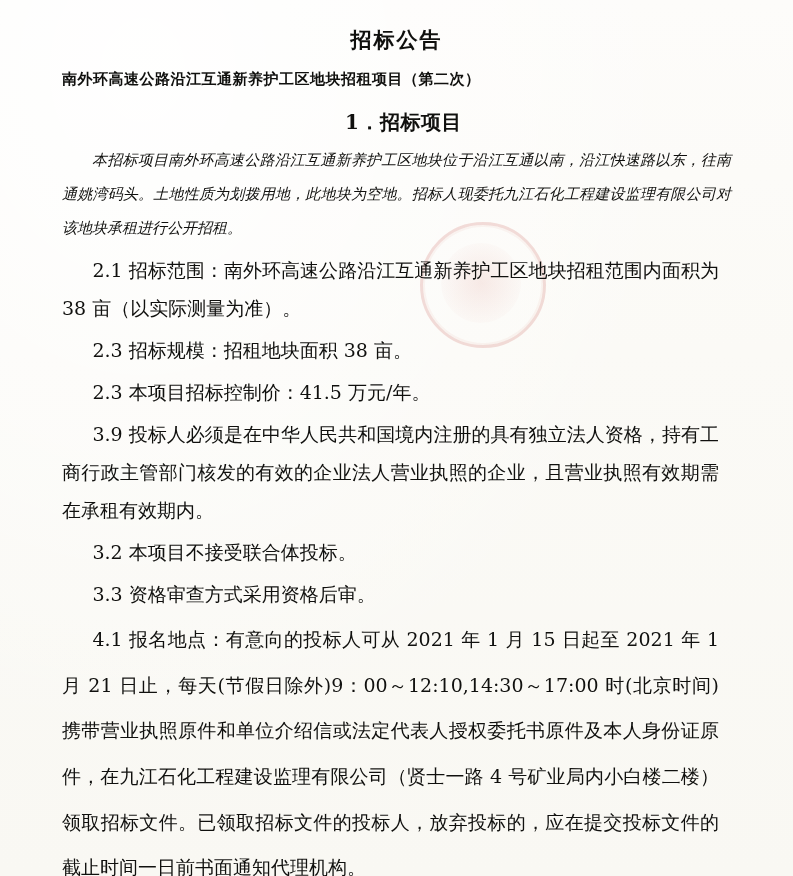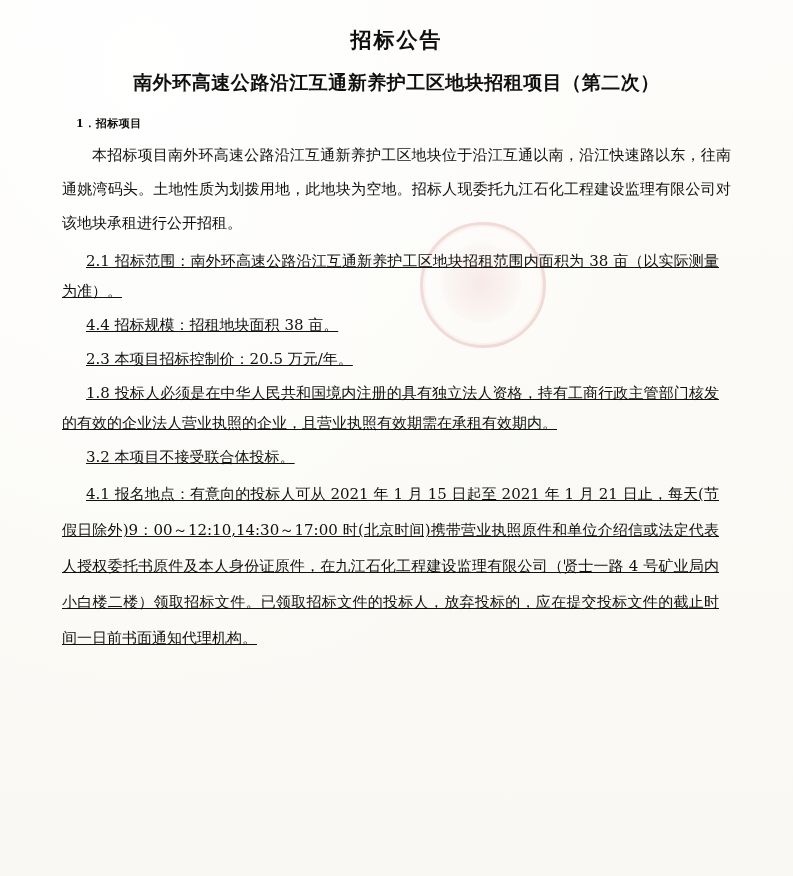--- a/index.html
+++ b/index.html
@@ -50,71 +50,72 @@
 
   .doc-title {
     text-align: center;
     font-size: 21px;
     font-weight: bold;
     letter-spacing: 2px;
     margin: 8px 0 16px 0;
     font-family: "DejaVu Serif", "Liberation Serif", serif;
   }
   .project-title {
-    text-align: center;
-    font-size: 19px;
+    text-align: left;
+    font-size: 15px;
     font-weight: bold;
     letter-spacing: 0.5px;
     margin: 0 0 18px 0;
     padding-bottom: 2px;
   }
   .h2 {
-    font-size: 11px;
+    font-size: 20px;
     font-weight: bold;
     margin: 14px 0 8px 0;
     padding-left: 14px;
     letter-spacing: 0.5px;
+    text-align: center;
   }
   .h2.tight { padding-left: 10px; }
   p.para {
     font-size: 15px;
     line-height: 1.95;
     margin: 0 0 6px 0;
     text-align: justify;
     text-justify: inter-ideograph;
     text-indent: 2em;
   }
-  p.para.loose { line-height: 2.25; }
+  p.para.loose { line-height: 2.25; font-style: italic; }
   p.item {
-    font-size: 15px;
+    font-size: 19px;
     line-height: 2.0;
     margin: 0 12px 4px 0;
     text-indent: 1.6em;
     text-align: justify;
-    text-decoration: underline;
   }
 </style>
 </head>
 <body>
 
 <div class="page">
   <div class="seal"></div>
 
   <div class="content">
 
     <h1 class="doc-title">招标公告</h1>
 
     <h2 class="project-title">南外环高速公路沿江互通新养护工区地块招租项目（第二次）</h2>
 
     <h3 class="h2">1．招标项目</h3>
     <p class="para loose">本招标项目南外环高速公路沿江互通新养护工区地块位于沿江互通以南，沿江快速路以东，往南通姚湾码头。土地性质为划拨用地，此地块为空地。招标人现委托九江石化工程建设监理有限公司对该地块承租进行公开招租。</p>
 
     <p class="item">2.1 招标范围：南外环高速公路沿江互通新养护工区地块招租范围内面积为 38 亩（以实际测量为准）。</p>
-    <p class="item">4.4 招标规模：招租地块面积 38 亩。</p>
-    <p class="item">2.3 本项目招标控制价：20.5 万元/年。</p>
+    <p class="item">2.3 招标规模：招租地块面积 38 亩。</p>
+    <p class="item">2.3 本项目招标控制价：41.5 万元/年。</p>
 
-    <p class="item">1.8 投标人必须是在中华人民共和国境内注册的具有独立法人资格，持有工商行政主管部门核发的有效的企业法人营业执照的企业，且营业执照有效期需在承租有效期内。</p>
+    <p class="item">3.9 投标人必须是在中华人民共和国境内注册的具有独立法人资格，持有工商行政主管部门核发的有效的企业法人营业执照的企业，且营业执照有效期需在承租有效期内。</p>
     <p class="item">3.2 本项目不接受联合体投标。</p>
+    <p class="item">3.3 资格审查方式采用资格后审。</p>
 
     <p class="item" style="line-height:2.4">4.1 报名地点：有意向的投标人可从 2021 年 1 月 15 日起至 2021 年 1 月 21 日止，每天(节假日除外)9：00～12:10,14:30～17:00 时(北京时间)携带营业执照原件和单位介绍信或法定代表人授权委托书原件及本人身份证原件，在九江石化工程建设监理有限公司（贤士一路 4 号矿业局内小白楼二楼）领取招标文件。已领取招标文件的投标人，放弃投标的，应在提交投标文件的截止时间一日前书面通知代理机构。</p>
 
   </div>
 </div>
 
 </body></html>

